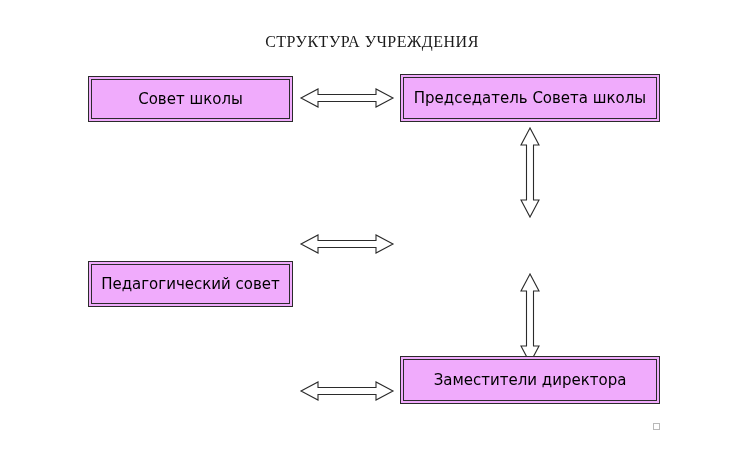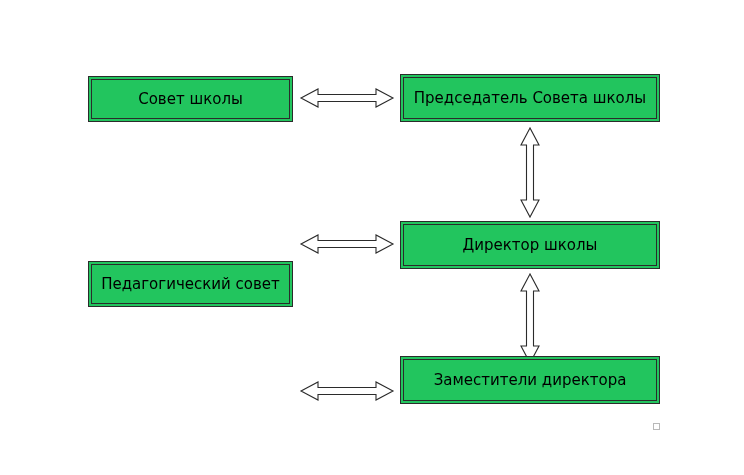--- a/index.html
+++ b/index.html
@@ -24,21 +24,21 @@
     text-align: center;
     font-family: "Liberation Serif", "DejaVu Serif", serif;
     font-size: 16px;
     letter-spacing: 0.5px;
     color: #1a1a1a;
   }
   .box {
     position: absolute;
     border: 1px solid #2b2b2b;
     padding: 2px;
-    background: #22c55e;
+    background: #f0abfc;
     box-sizing: border-box;
   }
   .box-inner {
     width: 100%;
     height: 100%;
     border: 1px solid #2b2b2b;
     box-sizing: border-box;
     display: flex;
     align-items: center;
     justify-content: center;
@@ -71,20 +71,21 @@
     border: 1px solid #b9b9b9;
     background: #ffffff;
     box-sizing: border-box;
   }
 </style>
 </head>
 <body>
 
 <div id="canvas">
 
+  <div class="diagram-title">СТРУКТУРА УЧРЕЖДЕНИЯ</div>
 
   <div class="box left-col row1-left">
     <div class="box-inner">Совет школы</div>
   </div>
 
   <div class="box right-col row1-right">
     <div class="box-inner">Председатель Совета школы</div>
   </div>
 
   <span class="arrow" style="left:299px; top:86px;">
@@ -96,23 +97,20 @@
   <span class="arrow" style="left:518px; top:126px;">
     <svg width="24" height="93" viewBox="0 0 24 93">
       <path d="M 12,2 L 3,19 L 8.5,19 L 8.5,74 L 3,74 L 12,91 L 21,74 L 15.5,74 L 15.5,19 L 21,19 Z" fill="#ffffff" stroke="#2b2b2b" stroke-width="1.1" stroke-linejoin="miter"></path>
     </svg>
   </span>
 
   <div class="box left-col row2-left">
     <div class="box-inner">Педагогический совет</div>
   </div>
 
-  <div class="box right-col row2-right">
-    <div class="box-inner">Директор школы</div>
-  </div>
 
   <span class="arrow" style="left:299px; top:232px;">
     <svg width="96" height="24" viewBox="0 0 96 24">
       <path d="M 2,12 L 19,3 L 19,8.5 L 77,8.5 L 77,3 L 94,12 L 77,21 L 77,15.5 L 19,15.5 L 19,21 Z" fill="#ffffff" stroke="#2b2b2b" stroke-width="1.1" stroke-linejoin="miter"></path>
     </svg>
   </span>
 
   <span class="arrow" style="left:518px; top:272px;">
     <svg width="24" height="93" viewBox="0 0 24 93">
       <path d="M 12,2 L 3,19 L 8.5,19 L 8.5,74 L 3,74 L 12,91 L 21,74 L 15.5,74 L 15.5,19 L 21,19 Z" fill="#ffffff" stroke="#2b2b2b" stroke-width="1.1" stroke-linejoin="miter"></path>

